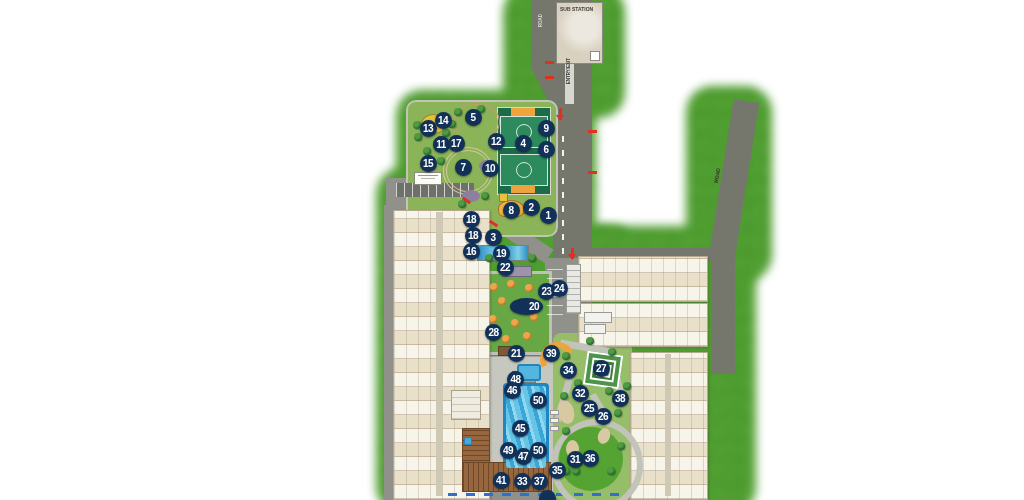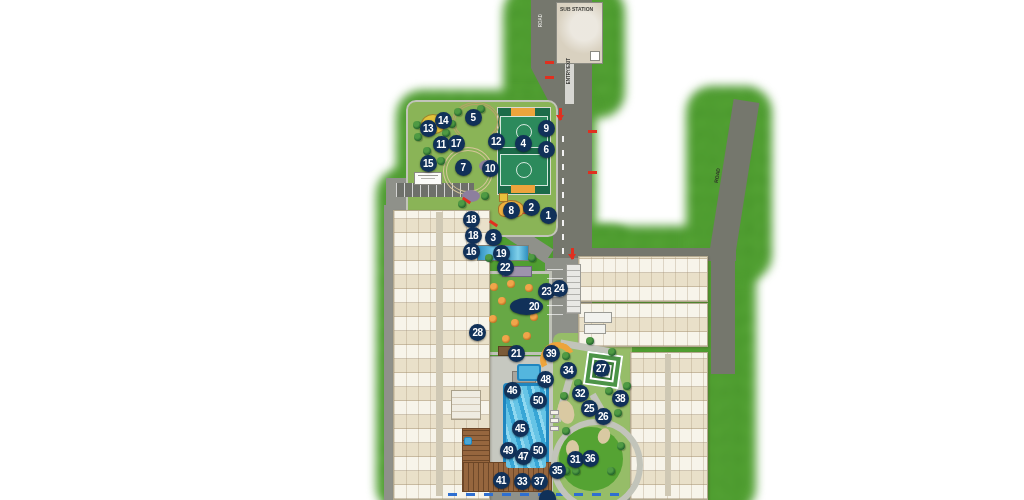--- a/index.html
+++ b/index.html
@@ -242,26 +242,26 @@
       <div class="marker" style="left: 539.5px; top: 206.5px;">1</div>
       <div class="marker" style="left: 462.5px; top: 210.5px;">18</div>
       <div class="marker" style="left: 464.5px; top: 226.5px;">18</div>
       <div class="marker" style="left: 484.5px; top: 228.5px;">3</div>
       <div class="marker" style="left: 462.5px; top: 242.5px;">16</div>
       <div class="marker" style="left: 492.5px; top: 244.5px;">19</div>
       <div class="marker" style="left: 496.5px; top: 258.5px;">22</div>
       <div class="marker" style="left: 538px; top: 258.5px; margin-top: 24px;">23</div>
       <div class="marker" style="left: 550.5px; top: 279.5px;">24</div>
       <div class="marker" style="left: 509.5px; top: 297.5px; padding-left: 16px;">20</div>
-      <div class="marker" style="left: 469px; top: 323.5px;">28</div>
+      <div class="marker" style="left: 485px; top: 323.5px;">28</div>
       <div class="marker" style="left: 507.5px; top: 344.5px;">21</div>
       <div class="marker" style="left: 542.5px; top: 344.5px;">39</div>
       <div class="marker" style="left: 559.5px; top: 361.5px;">34</div>
       <div class="marker" style="left: 592.5px; top: 359.5px;">27</div>
-      <div class="marker" style="left: 537px; top: 370.5px;">48</div>
+      <div class="marker" style="left: 507px; top: 370.5px;">48</div>
       <div class="marker" style="left: 503.5px; top: 381.5px;">46</div>
       <div class="marker" style="left: 571.5px; top: 384.5px;">32</div>
       <div class="marker" style="left: 611.5px; top: 389.5px;">38</div>
       <div class="marker" style="left: 529.5px; top: 391.5px;">50</div>
       <div class="marker" style="left: 580.5px; top: 399.5px;">25</div>
       <div class="marker" style="left: 566.5px; top: 406.5px; margin-top: 44px;">31</div>
       <div class="marker" style="left: 594.5px; top: 407.5px;">26</div>
       <div class="marker" style="left: 511.5px; top: 419.5px;">45</div>
       <div class="marker" style="left: 499.5px; top: 441.5px;">49</div>
       <div class="marker" style="left: 529.5px; top: 441.5px;">50</div>

